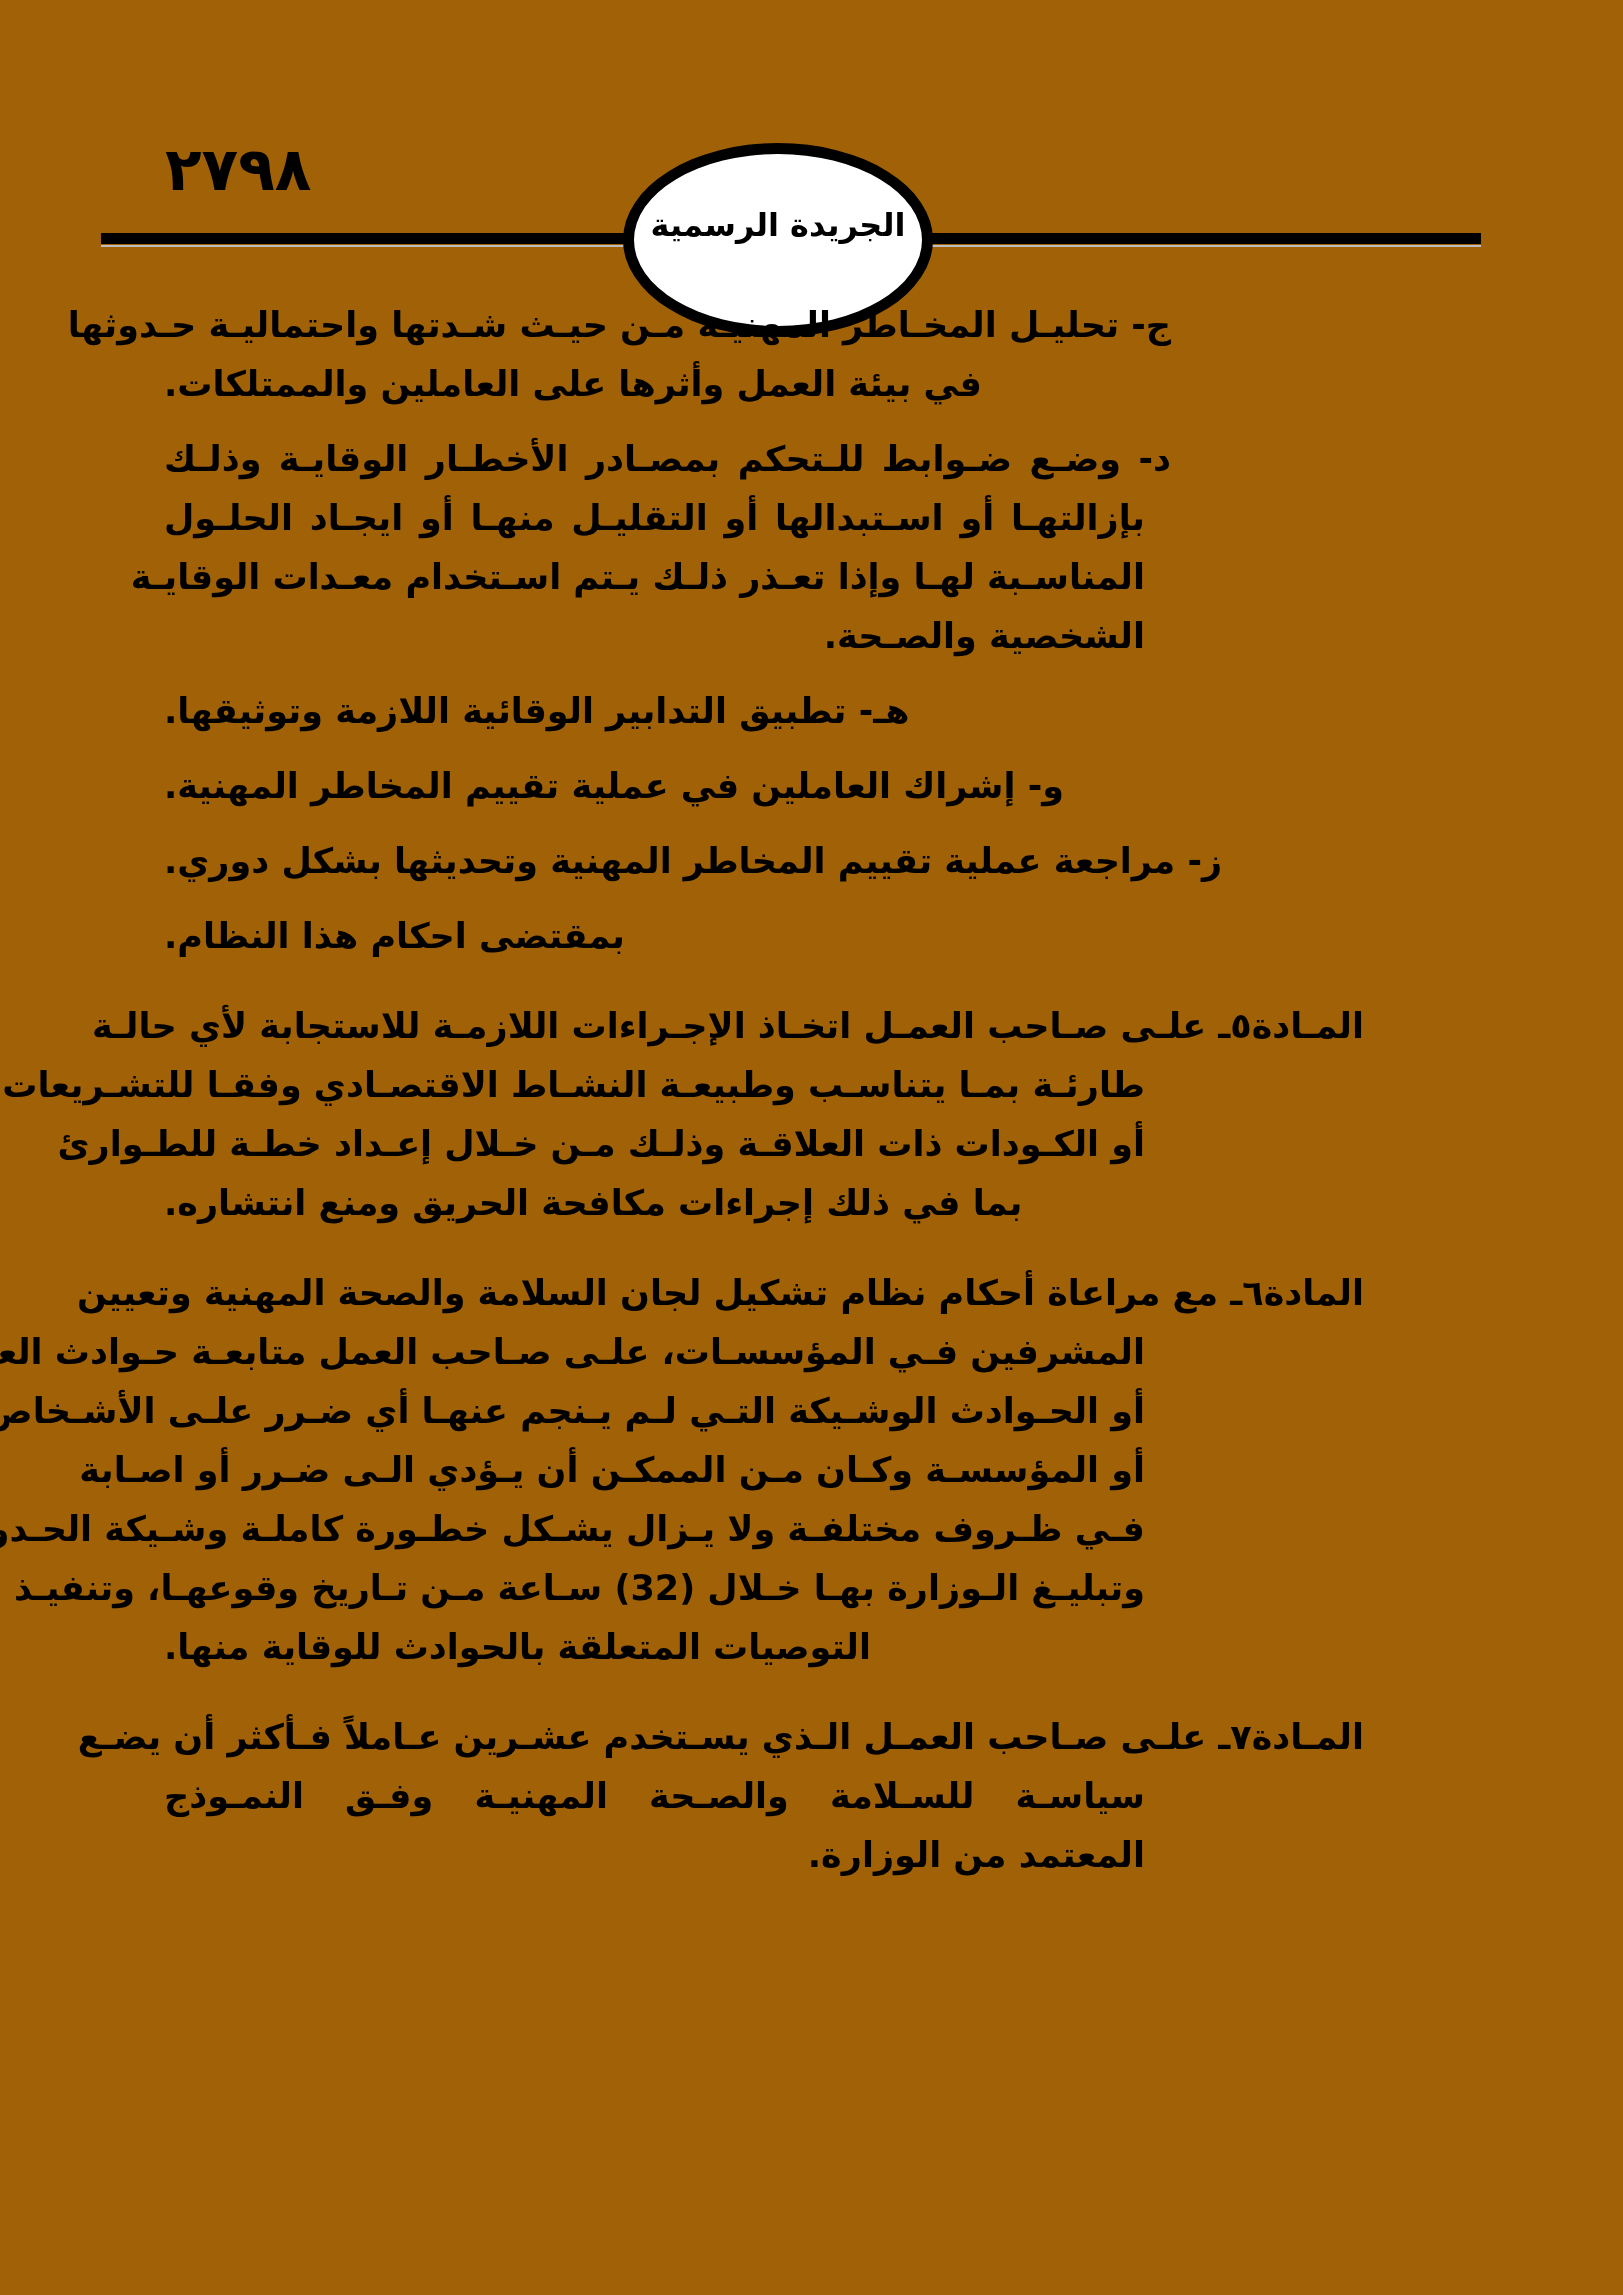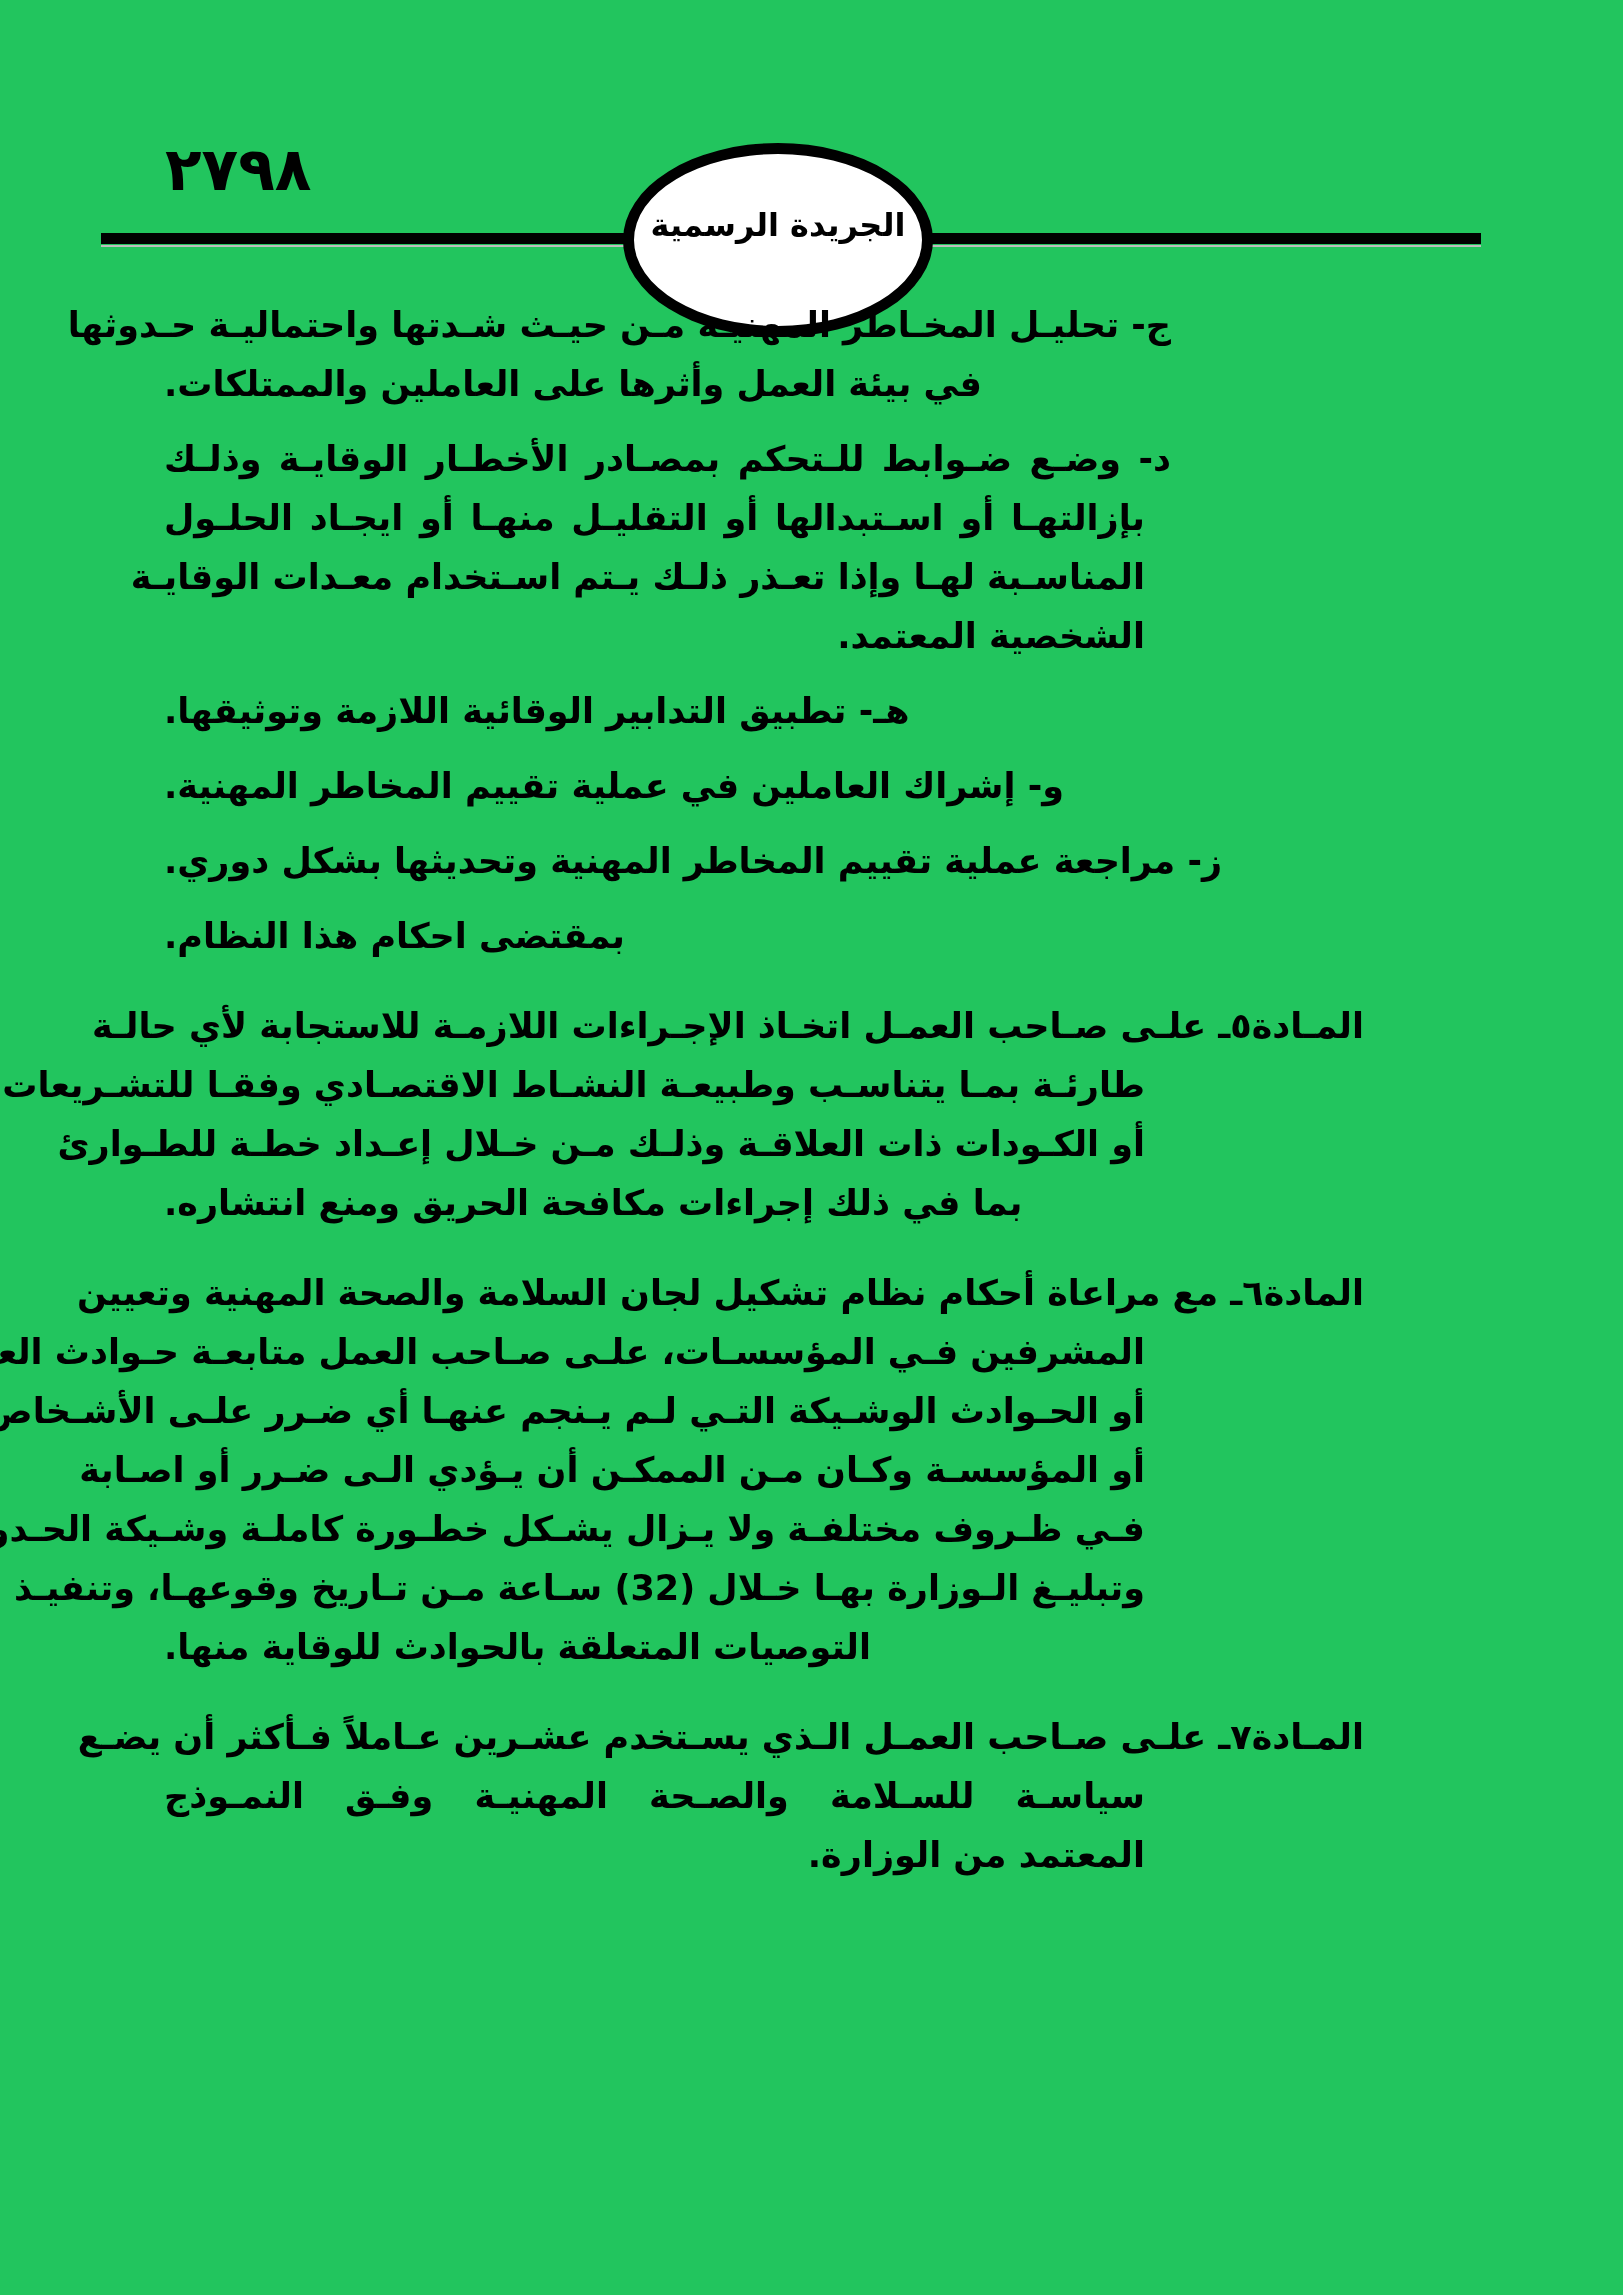--- a/index.html
+++ b/index.html
@@ -1,21 +1,21 @@
 <!DOCTYPE html>
 <html lang="ar" style="font-size:10.5px"><head>
 <meta charset="utf-8">
 <style>
   html, body { margin: 0; padding: 0; background: #888; }
   .page {
     position: relative;
     width: 1623px;
     height: 2295px;
     margin: 0 auto;
-    background: #22c55e;
+    background: #a16207;
     color: #000000;
     font-family: "DejaVu Sans", sans-serif;
     overflow: hidden;
   }
   
   .page-number {
     position: absolute;
     left: 165px;
     top: 139px;
     font-size: 60px;
@@ -111,21 +111,21 @@
 
   <div class="doc-body">
       <div class="para">
         <div class="line l-item">ج- تحليـل المخـاطر المهنيـة مـن حيـث شـدتها واحتماليـة حـدوثها</div>
         <div class="line l-center">في بيئة العمل وأثرها على العاملين والممتلكات.</div>
       </div>
       <div class="para">
         <div class="line l-item">د- وضـع ضـوابط للـتحكم بمصـادر الأخطـار الوقايـة وذلـك</div>
         <div class="line l-hang">بإزالتهـا أو اسـتبدالها أو التقليـل منهـا أو ايجـاد الحلـول</div>
         <div class="line l-hang">المناسـبة لهـا وإذا تعـذر ذلـك يـتم اسـتخدام معـدات الوقايـة</div>
-        <div class="line l-hang-end">الشخصية المعتمد.</div>
+        <div class="line l-hang-end">الشخصية والصـحة.</div>
       </div>
       <div class="para">
         <div class="line l-center">هـ- تطبيق التدابير الوقائية اللازمة وتوثيقها.</div>
       </div>
       <div class="para">
         <div class="line l-center">و-  إشراك العاملين في عملية تقييم المخاطر المهنية.</div>
       </div>
       <div class="para">
         <div class="line l-center">ز-  مراجعة عملية تقييم المخاطر المهنية وتحديثها بشكل دوري.</div>
       </div>

